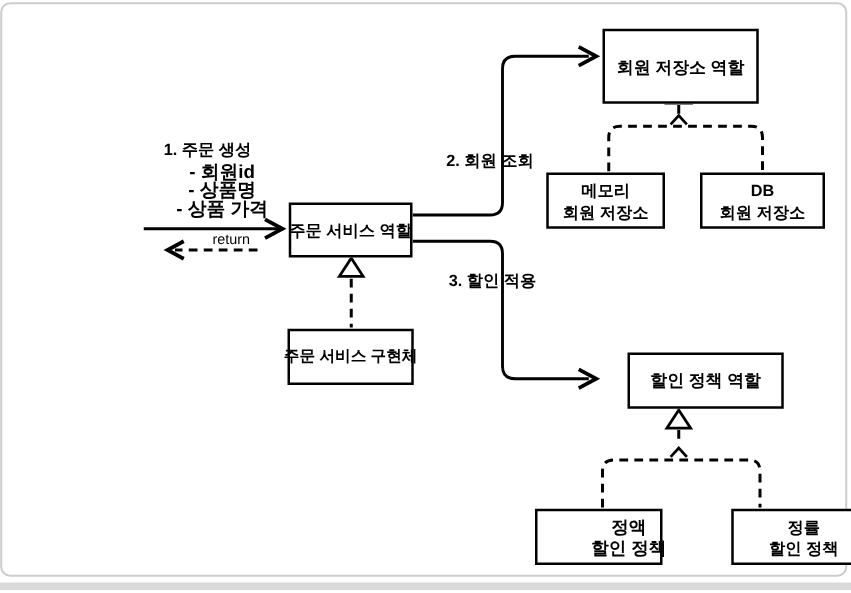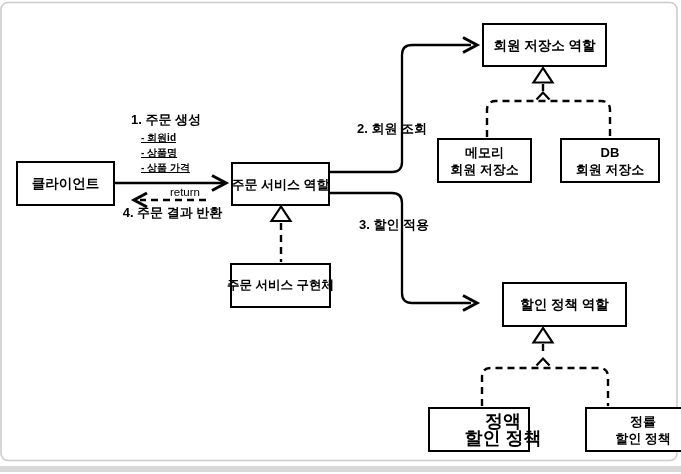--- a/index.html
+++ b/index.html
@@ -11,21 +11,21 @@
   .box{
     position:absolute;display:flex;flex-direction:column;align-items:center;justify-content:center;
     background:#ffffff;border:2px solid #000;box-sizing:border-box;
     font-weight:700;font-size:13.5px;line-height:17px;text-align:center;white-space:nowrap;
   }
   .elabel{
     position:absolute;font-weight:700;font-size:13px;line-height:15px;
     text-align:center;white-space:nowrap;
   }
   .elabel.plain{font-weight:400;font-size:11.5px;}
-  .params{position:absolute;font-weight:700;font-size:10px;line-height:15px;text-align:left;white-space:nowrap;text-decoration:underline;}
+  .params{position:absolute;font-weight:700;font-size:15px;line-height:15px;text-align:center;white-space:nowrap;}
   .params div{height:15px;}
 </style>
 </head>
 <body>
 
 <div class="stage">
 
   <svg class="wires" viewBox="0 0 681 474" xmlns="http://www.w3.org/2000/svg">
 
     <rect x="1" y="2.5" width="676" height="458" rx="7" fill="none" stroke="#cccccc" stroke-width="1.6"></rect>
@@ -62,69 +62,65 @@
       <path stroke-width="2.2" d="M536.5,365.5 L543,358.5 L549.5,365.5"></path>
     </g>
 
     <g stroke="#000000" fill="#ffffff" stroke-width="2.2">
       <polygon points="281,206.5 271.5,221 290.5,221"></polygon>
       <polygon points="543,68 533.5,82.5 552.5,82.5"></polygon>
       <polygon points="543,328 533.5,342.5 552.5,342.5"></polygon>
     </g>
   </svg>
 
-  <div class="box" style="left:16px;top:161px;width:99px;height:45px;">
-    <span>클라이언트</span>
-  </div>
 
   <div class="box" style="left:230px;top:263px;width:101px;height:45px;font-size:12.5px;">
     <span>주문 서비스 구현체</span>
   </div>
 
   <div class="box" style="left:231px;top:162px;width:99px;height:44px;font-size:13px;">
     <span>주문 서비스 역할</span>
   </div>
 
-  <div class="box" style="left:482px;top:23px;width:125px;height:44px;">
+  <div class="box" style="left:482px;top:23px;width:125px;height:60px;">
     <span>회원 저장소 역할</span>
   </div>
 
   <div class="box" style="left:437px;top:138px;width:95px;height:45px;font-size:13px;text-align:right;">
     <span>메모리</span>
     <span>회원 저장소</span>
   </div>
 
   <div class="box" style="left:560px;top:138px;width:100px;height:45px;font-size:13px;">
     <span>DB</span>
     <span>회원 저장소</span>
   </div>
 
   <div class="box" style="left:502px;top:282px;width:125px;height:45px;">
     <span>할인 정책 역할</span>
   </div>
 
-  <div class="box" style="left:428px;top:407px;width:102px;height:45px;font-size:18px;padding-left:48px;">
+  <div class="box" style="left:428px;top:407px;width:102px;height:45px;font-size:14px;padding-left:48px;">
     <span>정액</span>
     <span>할인 정책</span>
   </div>
 
   <div class="box" style="left:585px;top:407px;width:116px;height:45px;font-size:13px;">
     <span>정률</span>
     <span>할인 정책</span>
   </div>
 
   <div class="elabel" style="left:131px;top:112px;">1. 주문 생성</div>
 
   <div class="params" style="left:141px;top:130px;">
     <div>- 회원id</div>
     <div>- 상품명</div>
     <div>- 상품 가격</div>
   </div>
 
   <div class="elabel plain" style="left:140px;top:185px;width:60px;text-align:right;">return</div>
 
-  <div class="elabel" style="left:120px;top:205px;width:105px;">4. 주문 결과 반환</div>
 
   <div class="elabel" style="left:356px;top:121px;width:72px;">2. 회원 조회</div>
 
   <div class="elabel" style="left:358px;top:217px;width:72px;">3. 할인 적용</div>
 
 </div>
 
 </body></html>

